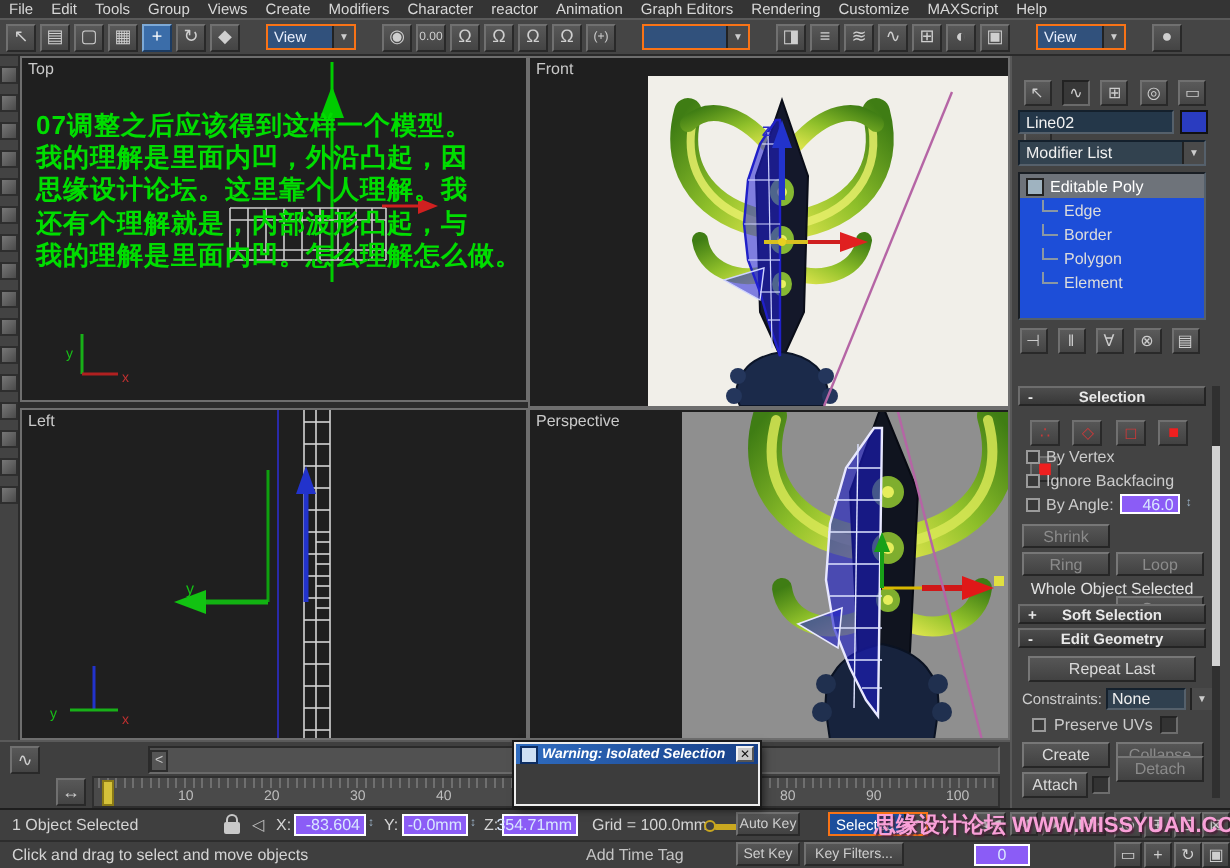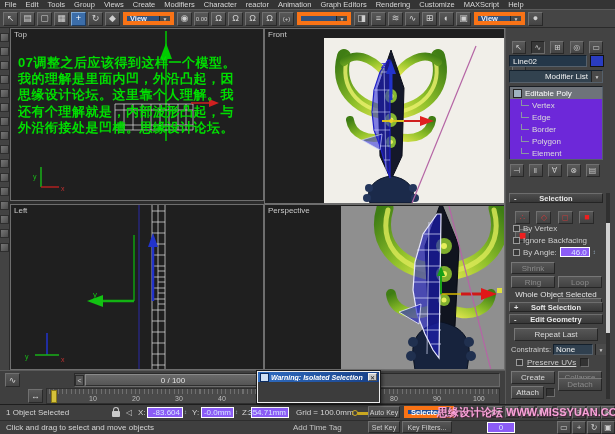--- a/index.html
+++ b/index.html
@@ -10,43 +10,43 @@
   .menubar{position:absolute;left:0;top:0;width:615px;height:9px;background:#343434;display:flex;align-items:center;}
   .mi{padding:0 4.5px;font-size:7.5px;line-height:9px;color:#d8d8d8;white-space:nowrap;}
   
   .toolbar{position:absolute;left:0;top:9px;width:615px;height:19px;background:#454545;
            border-top:1px solid #5a5a5a;border-bottom:1px solid #2a2a2a;display:flex;align-items:center;box-sizing:border-box;padding-left:2px;}
   .tbi{display:inline-flex;align-items:center;justify-content:center;width:15px;height:14px;margin:0 1px;
        background:linear-gradient(#585858,#444);border:1px solid;border-color:#707070 #292929 #292929 #707070;
        color:#cfcfcf;font-size:9px;line-height:1;box-sizing:border-box;flex:0 0 auto;}
   .tbi.sm{font-size:6px;}
   .tbi.active{background:#3b6da9;color:#fff;border-color:#7da9d6 #1c3b61 #1c3b61 #7da9d6;}
-  .dd{display:inline-flex;align-items:center;height:13px;background:#31517c;border:4px solid #f97316;margin:0 2px;box-sizing:border-box;flex:0 0 auto;font-weight:bold;}
+  .dd{display:inline-flex;align-items:center;height:13px;background:#31517c;border:1px solid #f97316;margin:0 12px;box-sizing:border-box;flex:0 0 auto;}
   .dd .ddv{font-size:7.5px;color:#e8eefc;padding:0 3px;min-width:26px;}
   .dda{display:inline-flex;align-items:center;justify-content:center;width:10px;height:100%;background:#4a4a4a;
        border-left:1px solid #222;color:#ccc;font-size:5px;font-style:normal;}
   
   .tabstrip{position:absolute;left:0;top:28px;width:10px;height:342px;background:#434343;border-right:1px solid #2b2b2b;box-sizing:border-box;}
   .ls{display:block;width:7px;height:7px;margin:5px auto 0;background:linear-gradient(135deg,#777,#4a4a4a);border:1px solid #2e2e2e;}
   
   .vparea{position:absolute;left:10px;top:28px;width:495px;height:342px;background:#2c2c2c;}
   .vp{position:absolute;background:#1f1f1f;border:1px solid #6e6e6e;box-sizing:border-box;overflow:hidden;}
   .vplabel{position:absolute;top:1px;left:3px;font-size:8px;color:#c9c9c9;z-index:3;}
   .imgreg{position:absolute;overflow:hidden;}
   .ann{position:absolute;left:8px;top:27px;z-index:6;font-size:13px;line-height:16.2px;font-weight:700;
        white-space:nowrap;letter-spacing:.5px;}
   
   .cmdpanel{position:absolute;left:505px;top:28px;width:110px;height:376px;background:#434343;border-left:1px solid #585858;box-sizing:border-box;}
   .cptab{display:inline-flex;align-items:center;justify-content:center;width:14px;height:13px;margin:0 0.5px;
         background:linear-gradient(#5a5a5a,#454545);border:1px solid;border-color:#707070 #292929 #292929 #707070;color:#ccc;font-size:8px;box-sizing:border-box;}
   .cptab.active{background:#383838;border-color:#222 #6a6a6a #6a6a6a #222;}
   .field{background:#243749;border:1px solid;border-color:#14202c #55606b #55606b #14202c;color:#f0f0f0;font-size:8px;
-         display:flex;align-items:center;padding:0 3px;box-sizing:border-box;text-align:right;}
+         display:flex;align-items:center;padding:0 3px;box-sizing:border-box;}
   .bluef{background:#8b5cf6;border:1px solid #ffffff;color:#d9e7ff;font-size:8px;display:flex;align-items:center;justify-content:flex-end;padding:0 2px;box-sizing:border-box;}
-  .stackbox{background:#6d28d9;border:1px solid;border-color:#191e24 #55606b #55606b #191e24;box-sizing:border-box;text-align:right;}
+  .stackbox{background:#1d4ed8;border:1px solid;border-color:#191e24 #55606b #55606b #191e24;box-sizing:border-box;text-align:right;}
   .stkrow{height:12px;display:flex;align-items:center;font-size:8px;color:#dcdcdc;padding-left:3px;white-space:nowrap;}
   .stkrow.sel{background:#6e737a;color:#fff;}
   .stk-ic{display:inline-block;width:7px;height:7px;background:#9fb3c0;border:1px solid #222;margin-right:3px;}
   .tree{display:inline-block;width:7px;height:5px;border-left:1px solid #8a97a3;border-bottom:1px solid #8a97a3;margin:0 3px 4px 8px;}
   .roh{position:absolute;left:3px;width:94px;height:10px;background:linear-gradient(#4d4d4d,#383838);
        border:1px solid;border-color:#6d6d6d #242424 #242424 #6d6d6d;box-sizing:border-box;
        display:flex;align-items:center;justify-content:center;font-size:7.5px;font-weight:bold;color:#e8e8e8;}
   .roh .st{position:absolute;left:4px;font-weight:bold;}
   .btn{background:linear-gradient(#565656,#424242);border:1px solid;border-color:#777 #262626 #262626 #777;
        color:#dadada;font-size:8px;display:flex;align-items:center;justify-content:center;box-sizing:border-box;white-space:nowrap;}
@@ -369,21 +369,21 @@
         </svg>
       </div>
       <span class="vplabel">Perspective</span>
     </div>
 
     <div class="ann" style="color:#00dd00;">
       <div>07调整之后应该得到这样一个模型。</div>
       <div>我的理解是里面内凹，外沿凸起，因</div>
       <div>思缘设计论坛。这里靠个人理解。我</div>
       <div>还有个理解就是，内部波形凸起，与</div>
-      <div>外沿衔接处是凹槽。思缘设计论坛。</div>
+      <div>我的理解是里面内凹。怎么理解怎么做。</div>
     </div>
   </div>
 
   <div class="cmdpanel">
     <div class="abs" style="left:5px;top:8px;">
       <span class="cptab">↖</span>
       <span class="cptab active">∿</span>
       <span class="cptab">⊞</span>
       <span class="cptab">◎</span>
       <span class="cptab">▭</span>
@@ -393,24 +393,20 @@
     <div class="abs" style="left:84px;top:27px;width:14px;height:12px;background:#2a3cc0;border:1px solid #111;box-sizing:border-box;"></div>
     <div class="field abs" style="left:3px;top:42px;width:94px;height:13px;background:#32424f;padding:0;">
       <span style="flex:1;padding:0 3px;">Modifier List</span>
       <i class="dda" style="height:11px;">▼</i>
     </div>
     <div class="stackbox abs" style="left:3px;top:58px;width:94px;height:74px;">
       <div class="stkrow sel">
         <i class="stk-ic"></i>
         <span>Editable Poly</span>
       </div>
-      <div class="stkrow">
-          <i class="tree"></i>
-          <span>Vertex</span>
-        </div>
       <div class="stkrow">
           <i class="tree"></i>
           <span>Edge</span>
         </div>
       <div class="stkrow">
           <i class="tree"></i>
           <span>Border</span>
         </div>
       <div class="stkrow">
           <i class="tree"></i>
@@ -468,42 +464,41 @@
     <div class="roh" style="top:286px;">
       <span class="st">-</span>
       <span>Edit Geometry</span>
     </div>
     <div class="btn abs" style="left:8px;top:300px;width:84px;height:13px;">Repeat Last</div>
     <div class="abs" style="left:5px;top:316px;display:flex;align-items:center;gap:2px;">
       <span class="cplbl" style="font-size:7.5px;">Constraints:</span>
       <span class="field" style="width:40px;height:11px;background:#30404f;padding:0 2px;">None</span>
       <i class="dda" style="height:11px;">▼</i>
     </div>
-    <div class="abs" style="left:10px;top:330px;display:flex;align-items:center;gap:4px;text-decoration:underline;">
+    <div class="abs" style="left:10px;top:330px;display:flex;align-items:center;gap:4px;">
       <span class="cb"></span>
       <span class="cplbl">Preserve UVs</span>
       <span class="minibox"></span>
     </div>
     <div class="btn abs" style="left:5px;top:343px;width:44px;height:13px;">Create</div>
     <div class="btn dis abs" style="left:52px;top:343px;width:44px;height:13px;">Collapse</div>
     <div class="btn abs" style="left:5px;top:358px;width:33px;height:13px;">Attach</div>
     <span class="minibox abs" style="left:40px;top:360px;"></span>
     <div class="btn dis abs" style="left:52px;top:350px;width:44px;height:13px;">Detach</div>
 
     <div class="scrollbar" style="left:100px;top:165px;height:206px;">
       <div class="scrollthumb" style="top:30px;height:110px;"></div>
     </div>
   </div>
 
   <div class="timeline">
     <span class="tbi" style="position:absolute;left:4px;top:2px;">∿</span>
     <span class="tbi" style="position:absolute;left:27px;top:18px;">↔</span>
     <div class="tslider">
       <span class="tsarr" style="left:0;">&lt;</span>
-      <div class="tshandle">0 / 100</div>
       <span class="tsarr" style="left:187px;">&gt;</span>
     </div>
     <div class="ruler">
       <div class="ticks"></div>
       <div class="tmark"></div>
       <span class="rnum" style="left:42px;">10</span>
       <span class="rnum" style="left:85px;">20</span>
       <span class="rnum" style="left:128px;">30</span>
       <span class="rnum" style="left:171px;">40</span>
       <span class="rnum" style="left:214px;">50</span>

